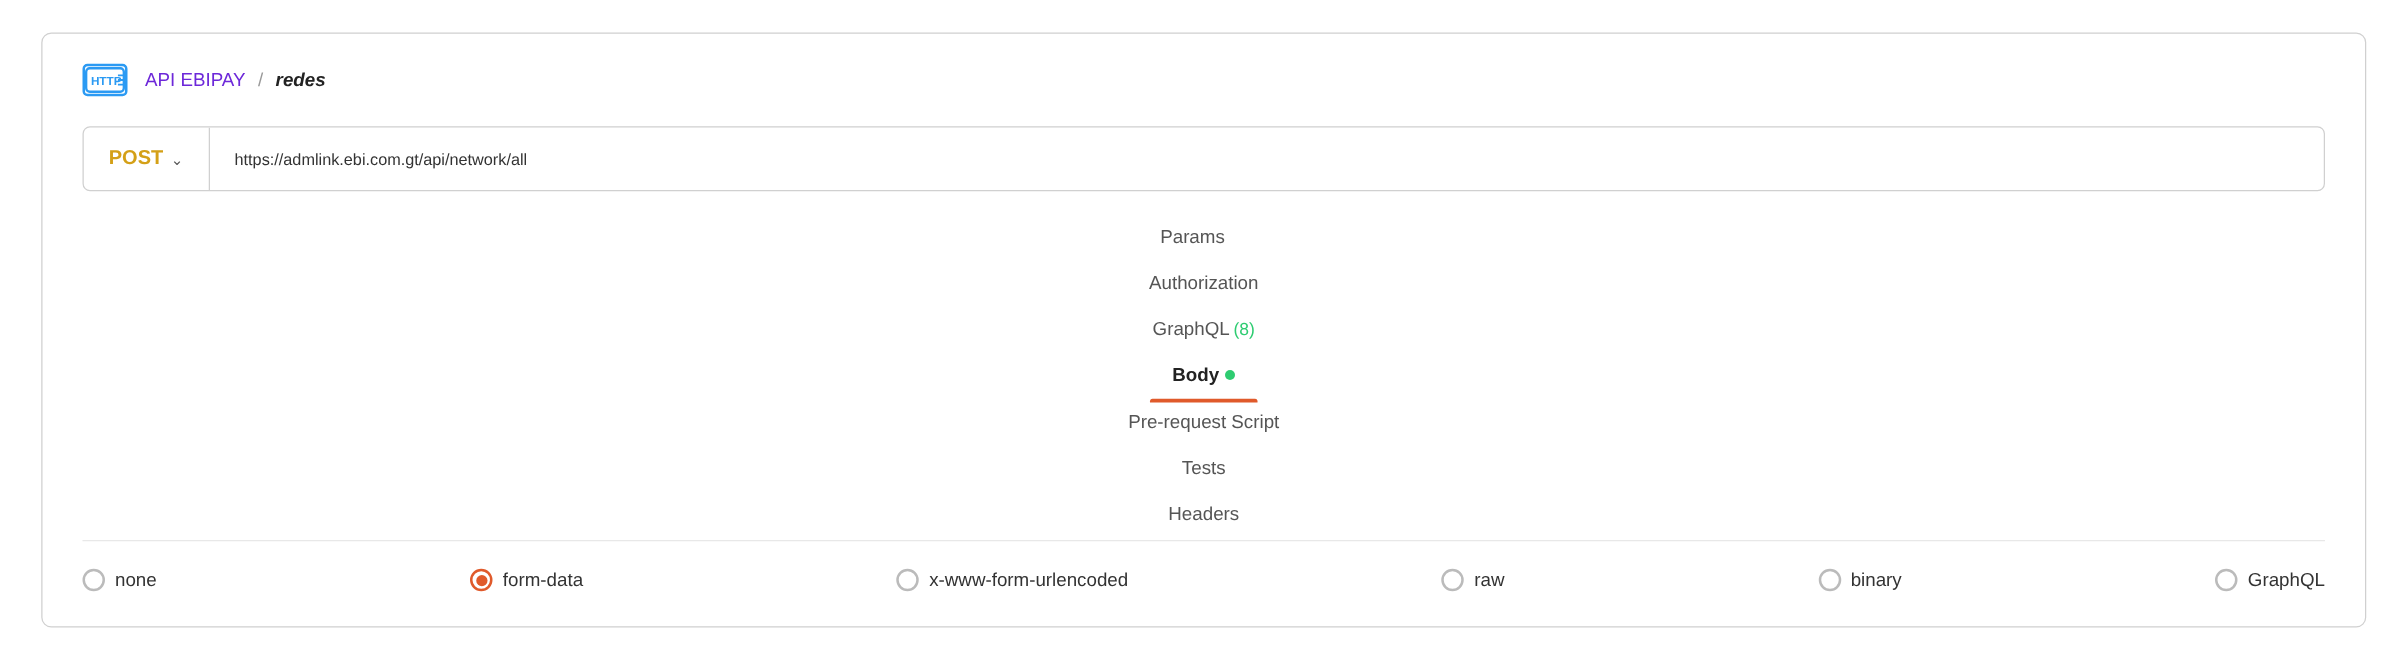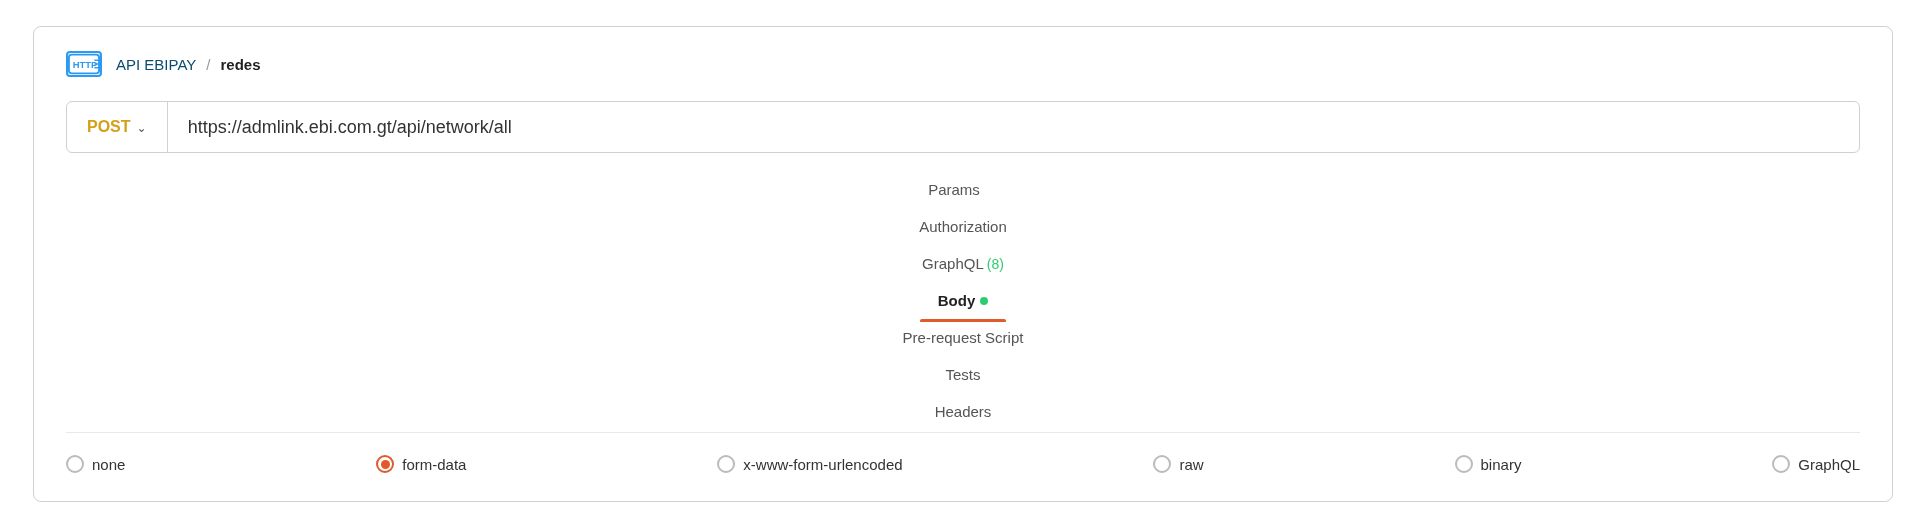--- a/index.html
+++ b/index.html
@@ -20,30 +20,31 @@
       background: #fff;
     }
     .breadcrumb-row {
       display: flex;
       align-items: center;
       gap: 10px;
       margin-bottom: 24px;
     }
     .breadcrumb-text {
       font-size: 15px;
-      color: #0c4a6e;
+      color: #6d28d9;
     }
     .breadcrumb-sep {
       font-size: 15px;
       color: #999;
     }
     .breadcrumb-current {
       font-size: 15px;
       color: #222;
       font-weight: 700;
+      font-style: italic;
     }
     .url-row {
       display: flex;
       align-items: flex-end;
       border: 1.5px solid #d0d0d0;
       border-radius: 6px;
       padding: 0;
       margin-bottom: 20px;
       height: 52px;
       overflow: hidden;
@@ -64,21 +65,21 @@
     }
     .chevron-icon {
       font-size: 12px;
       color: #555;
       margin-top: 1px;
     }
     .url-input {
       flex: 1;
       border: none;
       outline: none;
-      font-size: 18px;
+      font-size: 13px;
       color: #333;
       padding: 0 20px;
       background: transparent;
       height: 100%;
     }
     .tabs-row {
       display: flex;
       align-items: center;
       gap: 0;
       border-bottom: 1px solid #e8e8e8;

